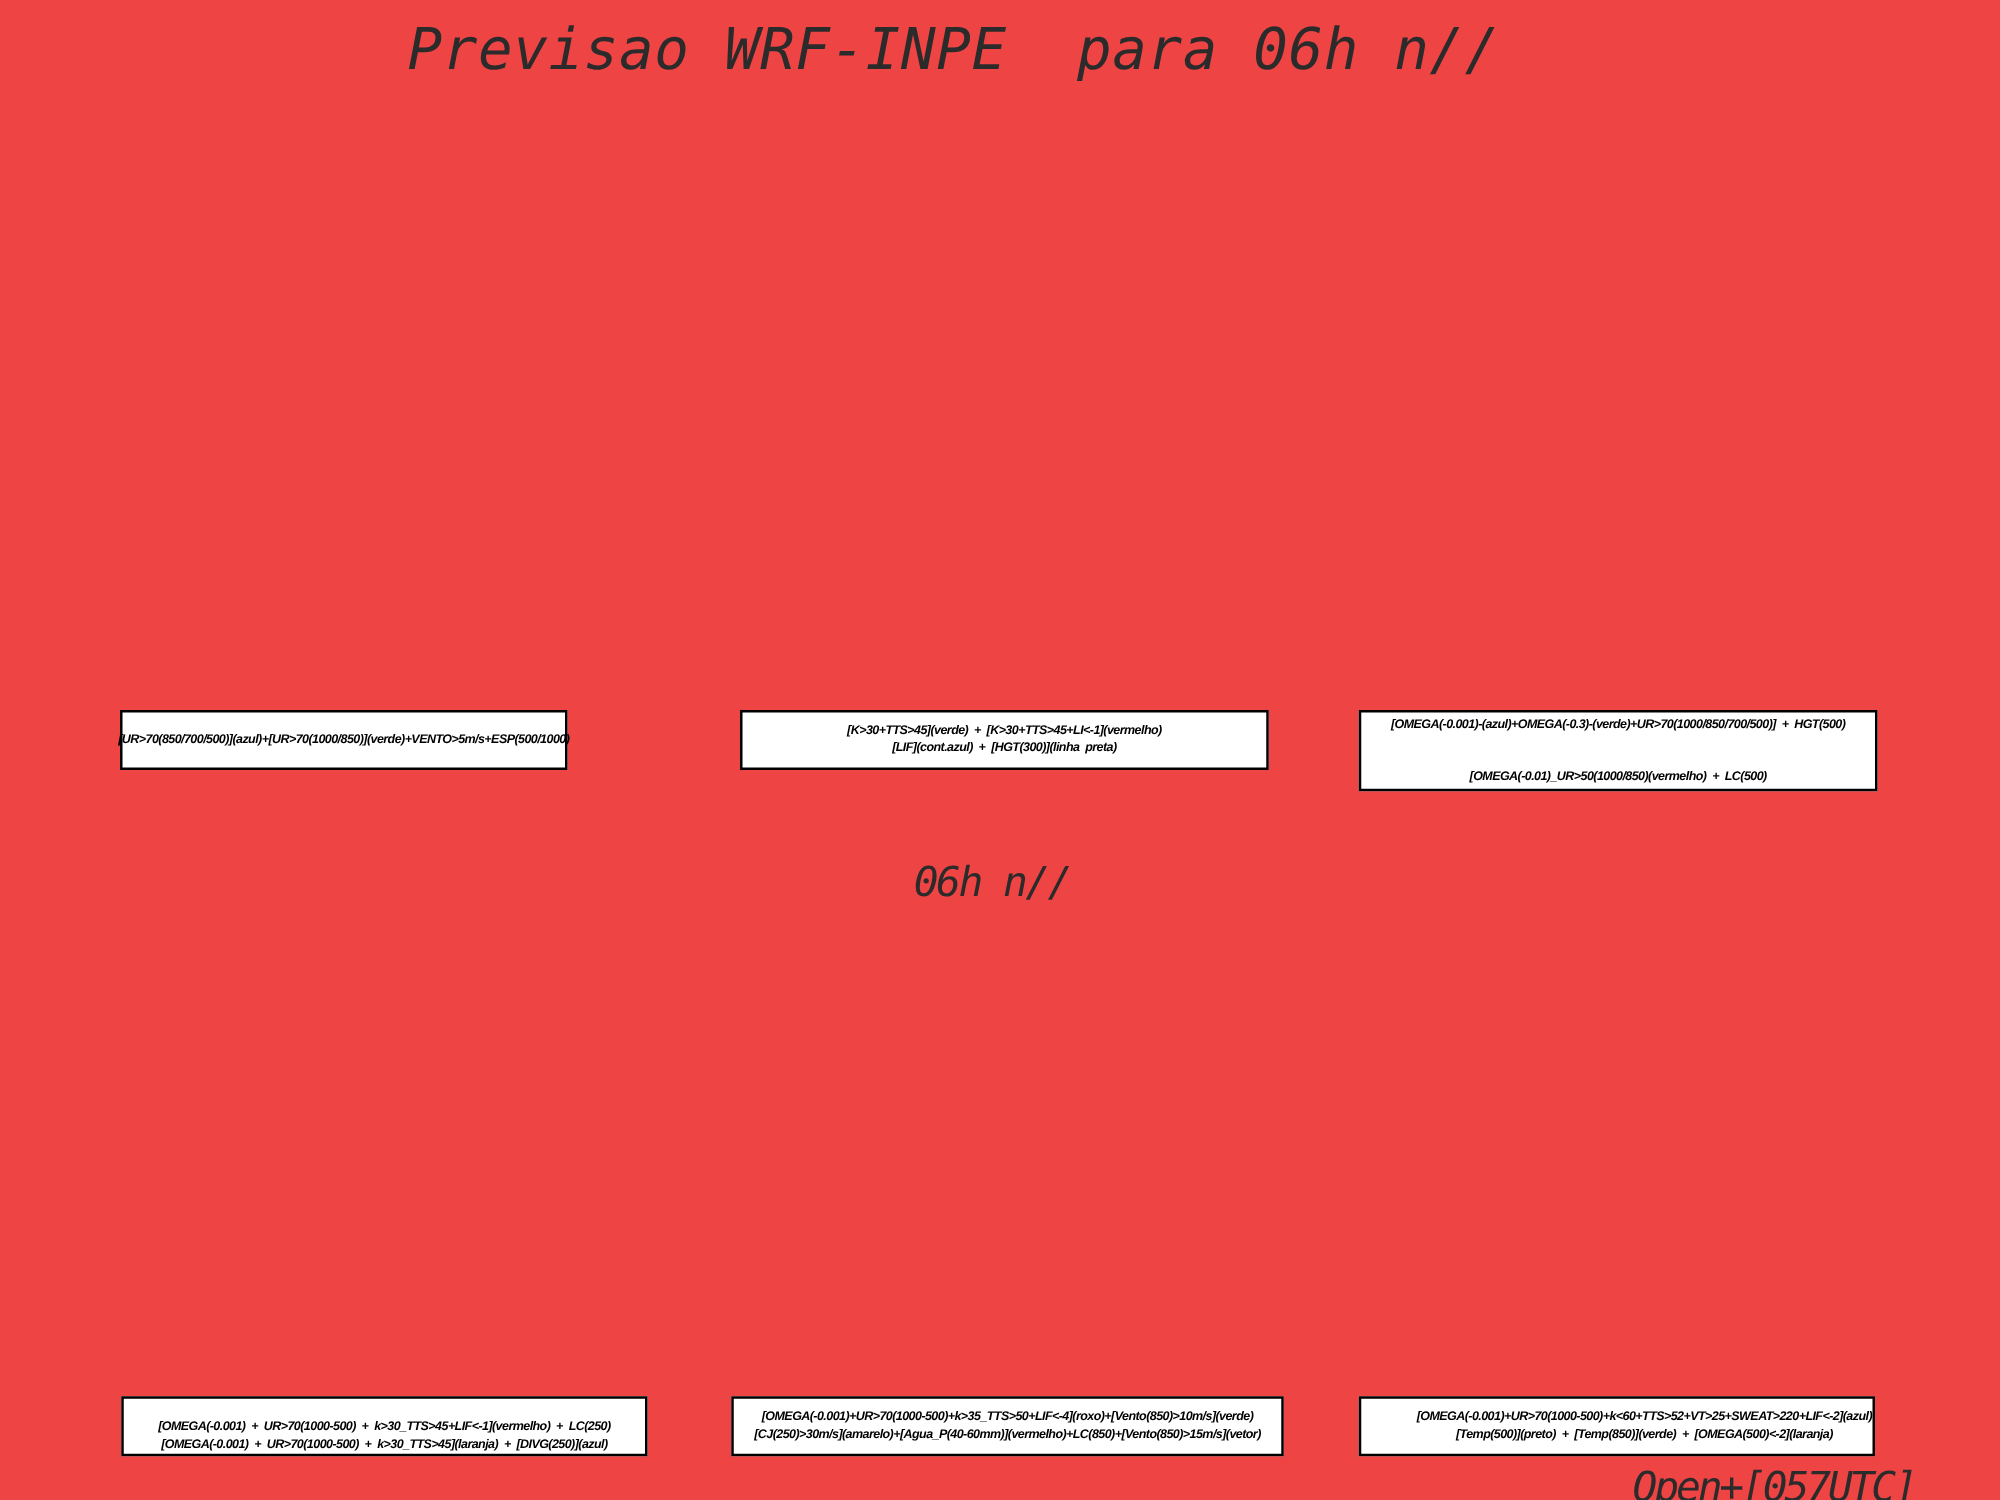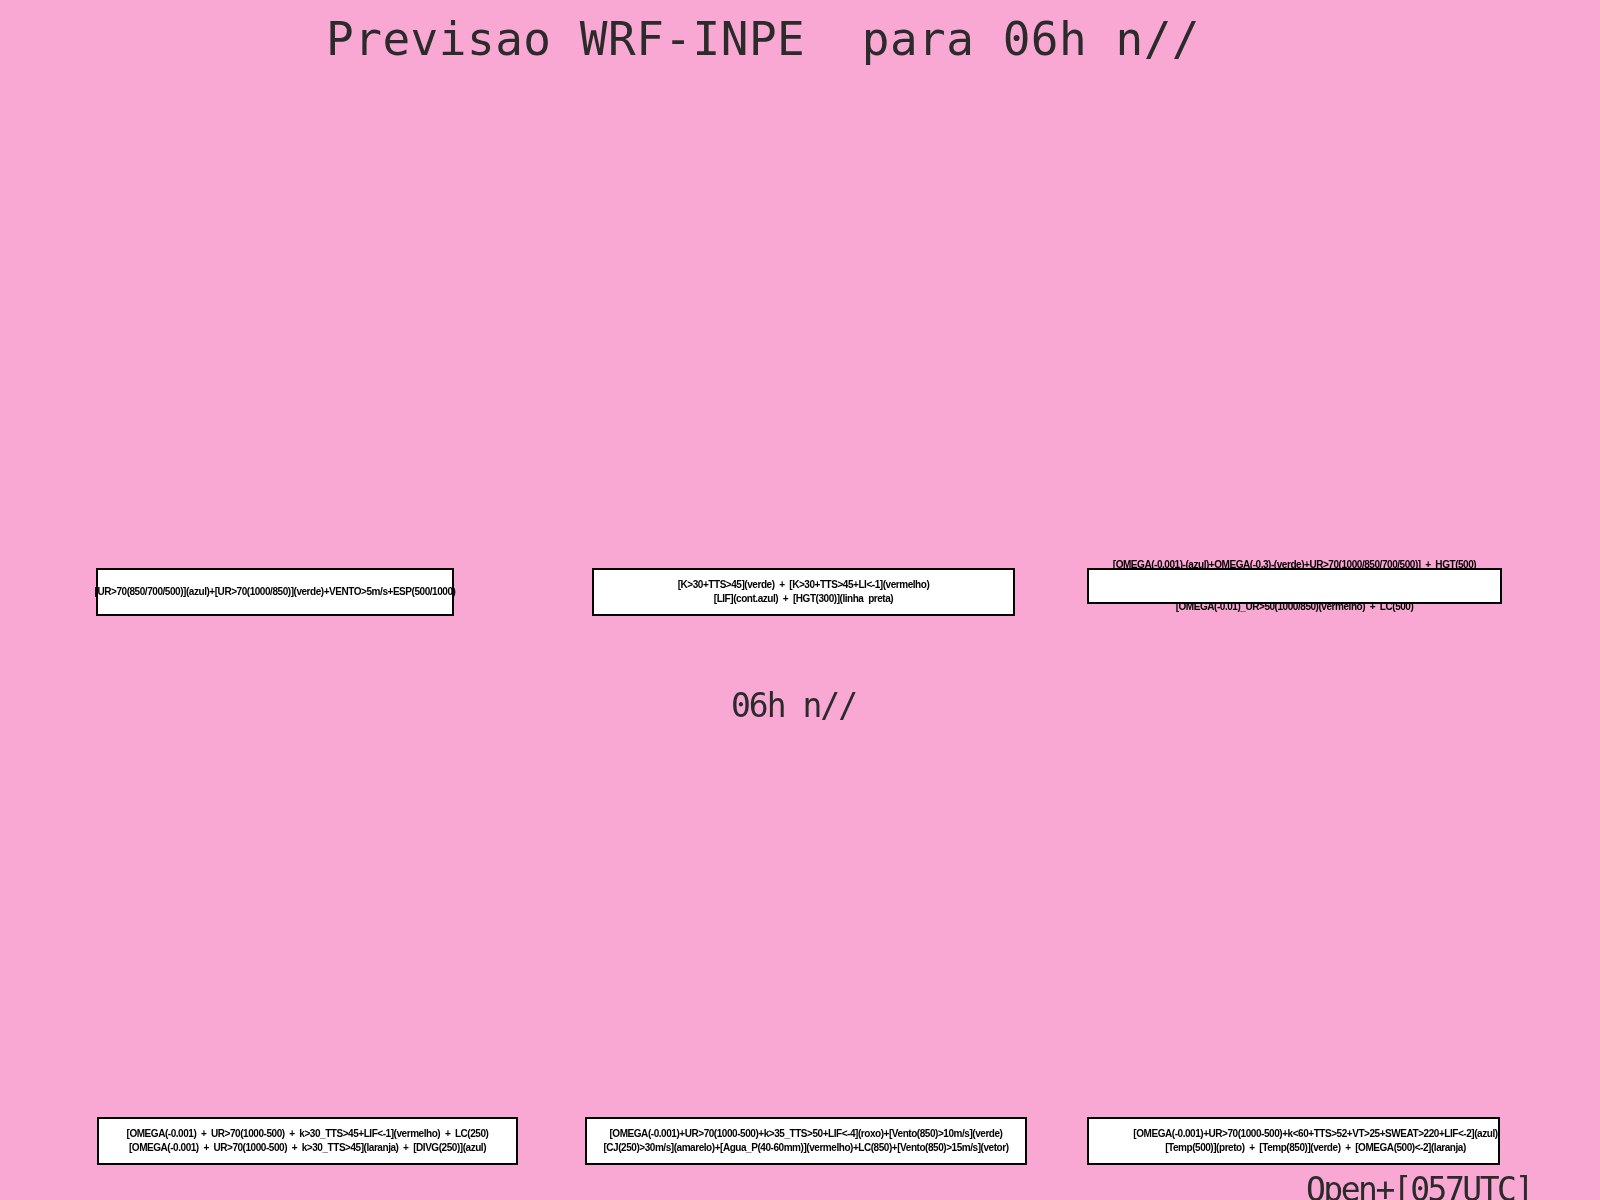--- a/index.html
+++ b/index.html
@@ -1,22 +1,23 @@
 <!DOCTYPE html>
 <html><head>
 <meta charset="utf-8">
 <style>
   html, body { margin: 0; padding: 0; background: #ffffff; }
   .canvas {
     position: relative;
     width: 1600px;
     height: 1200px;
-    background: #f9a8d4;
+    background: #ef4444;
     overflow: hidden;
     font-family: "Liberation Sans", sans-serif;
+    font-style: italic;
   }
   
   .plot-text {
     position: absolute;
     color: #2b2b2b;
     font-family: "DejaVu Sans Mono", monospace;
     font-weight: 400;
     white-space: pre;
   }
   .title {
@@ -56,22 +57,22 @@
     font-weight: bold;
     font-size: 10px;
     letter-spacing: -0.45px;
     line-height: 14px;
     color: #000000;
     white-space: pre;
     text-align: center;
   }
   .p1 { left: 96px;  top: 568px;  width: 358px; height: 48px; }
   .p2 { left: 592px; top: 568px;  width: 423px; height: 48px; }
-  .p3 { left: 1087px;top: 568px;  width: 415px; height: 36px; gap: 28px; }
-  .p4 { left: 97px;  top: 1117px; width: 421px; height: 48px; }
+  .p3 { left: 1087px;top: 568px;  width: 415px; height: 65px; gap: 28px; }
+  .p4 { left: 97px;  top: 1117px; width: 421px; height: 48px; justify-content: flex-end; }
   .p5 { left: 585px; top: 1117px; width: 442px; height: 48px; }
   .p6 { left: 1087px;top: 1117px; width: 413px; height: 48px; padding-left: 44px; }
 </style>
 </head>
 <body>
 
 <div class="canvas">
 
   <div class="plot-text title">Previsao WRF-INPE  para 06h n//</div>
 

